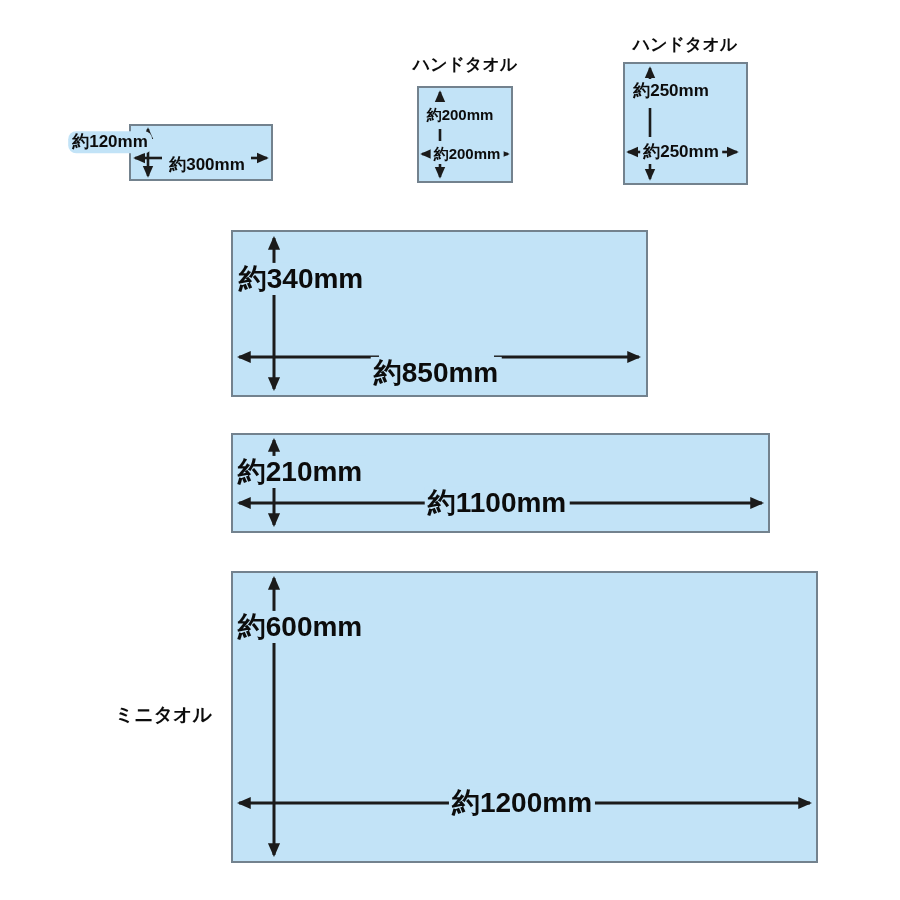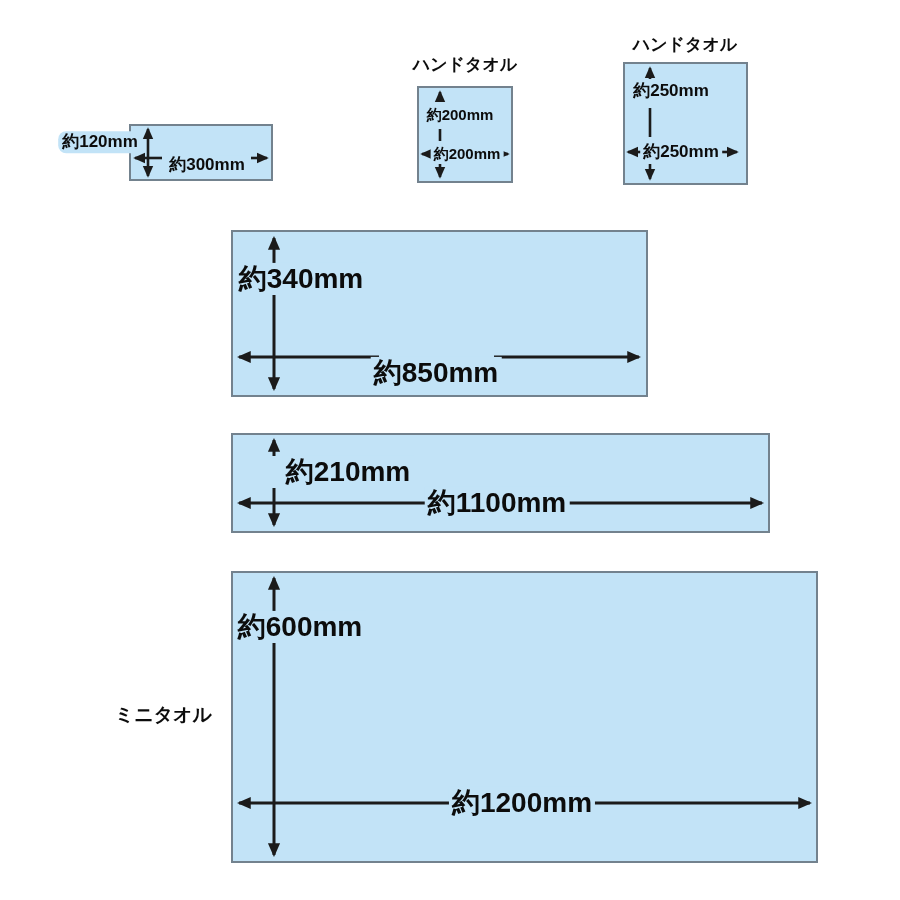--- a/index.html
+++ b/index.html
@@ -95,31 +95,31 @@
     <line class="thick" x1="274" y1="643" x2="274" y2="855" marker-end="url(#ah)"></line>
     <line class="thick" x1="239" y1="803" x2="456" y2="803" marker-start="url(#ah)"></line>
     <line class="thick" x1="588" y1="803" x2="810" y2="803" marker-end="url(#ah)"></line>
   </svg>
 
   <div class="lbl fs17" style="left:465px;top:65px;">ハンドタオル</div>
   <div class="lbl fs17" style="left:685px;top:45px;">ハンドタオル</div>
 
   <div class="rowlbl" style="left:212px;top:715px;">ミニタオル</div>
 
-  <div class="lbl fs17 dim hl" style="left:100px;top:142px;">約120mm</div>
+  <div class="lbl fs17 dim hl" style="left:110px;top:142px;">約120mm</div>
   <div class="lbl fs17 dim" style="left:207px;top:165px;">約300mm</div>
 
   <div class="lbl fs15 dim" style="left:460px;top:115px;">約200mm</div>
   <div class="lbl fs15 dim" style="left:467px;top:154px;">約200mm</div>
 
   <div class="lbl fs17 dim" style="left:671px;top:91px;">約250mm</div>
   <div class="lbl fs17 dim" style="left:681px;top:152px;">約250mm</div>
 
   <div class="lbl fs23 dim" style="left:301px;top:279px;">約340mm</div>
   <div class="lbl fs23 dim" style="left:436px;top:357px;margin-top:16px;">約850mm</div>
 
-  <div class="lbl fs23 dim" style="left:300px;top:472px;margin-left:48px;">約210mm</div>
+  <div class="lbl fs23 dim" style="left:300px;top:472px;">約210mm</div>
   <div class="lbl fs23 dim" style="left:497px;top:503px;text-align:center;">約1100mm</div>
 
   <div class="lbl fs23 dim" style="left:300px;top:627px;">約600mm</div>
   <div class="lbl fs23 dim" style="left:522px;top:803px;">約1200mm</div>
 
 </div>
 
 </body></html>

